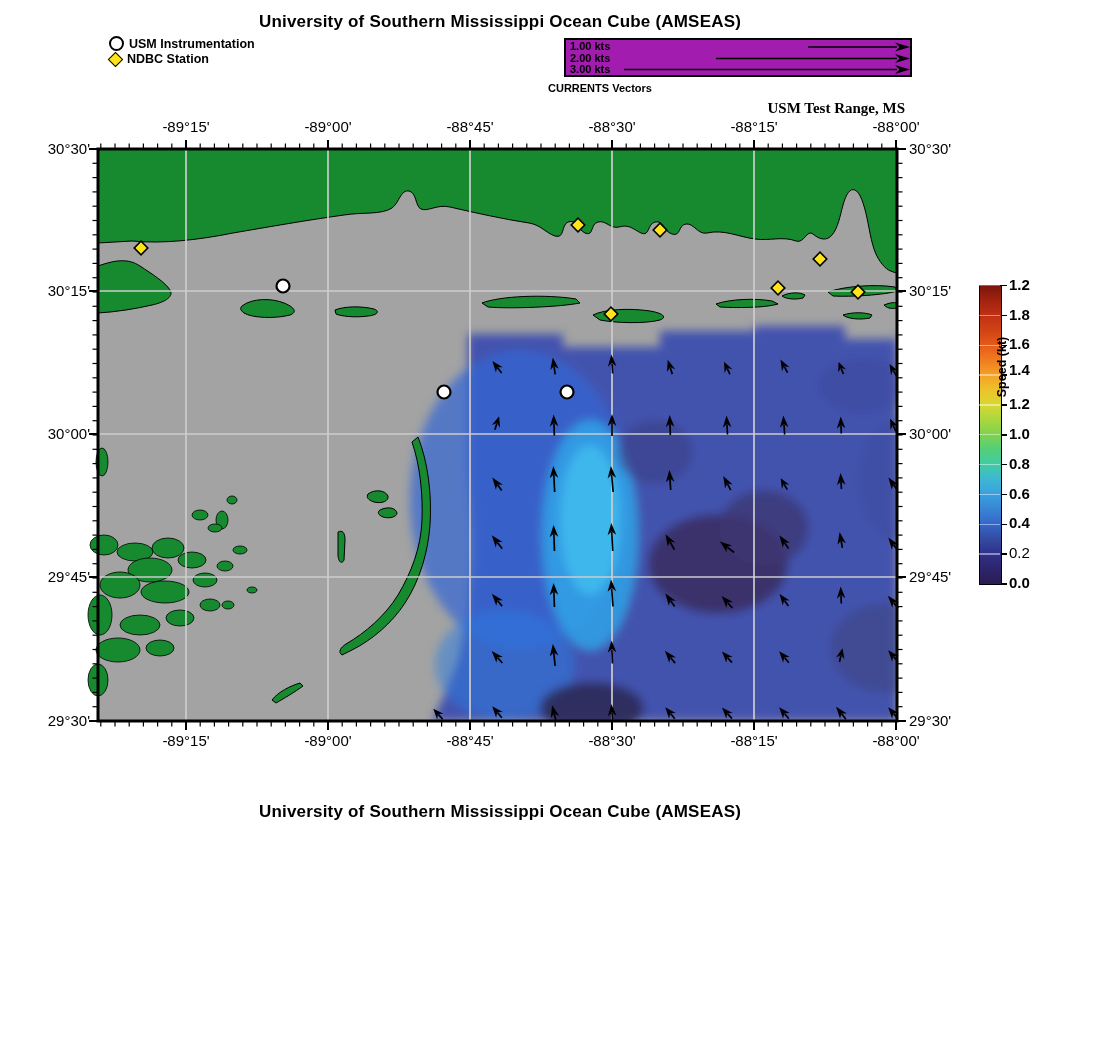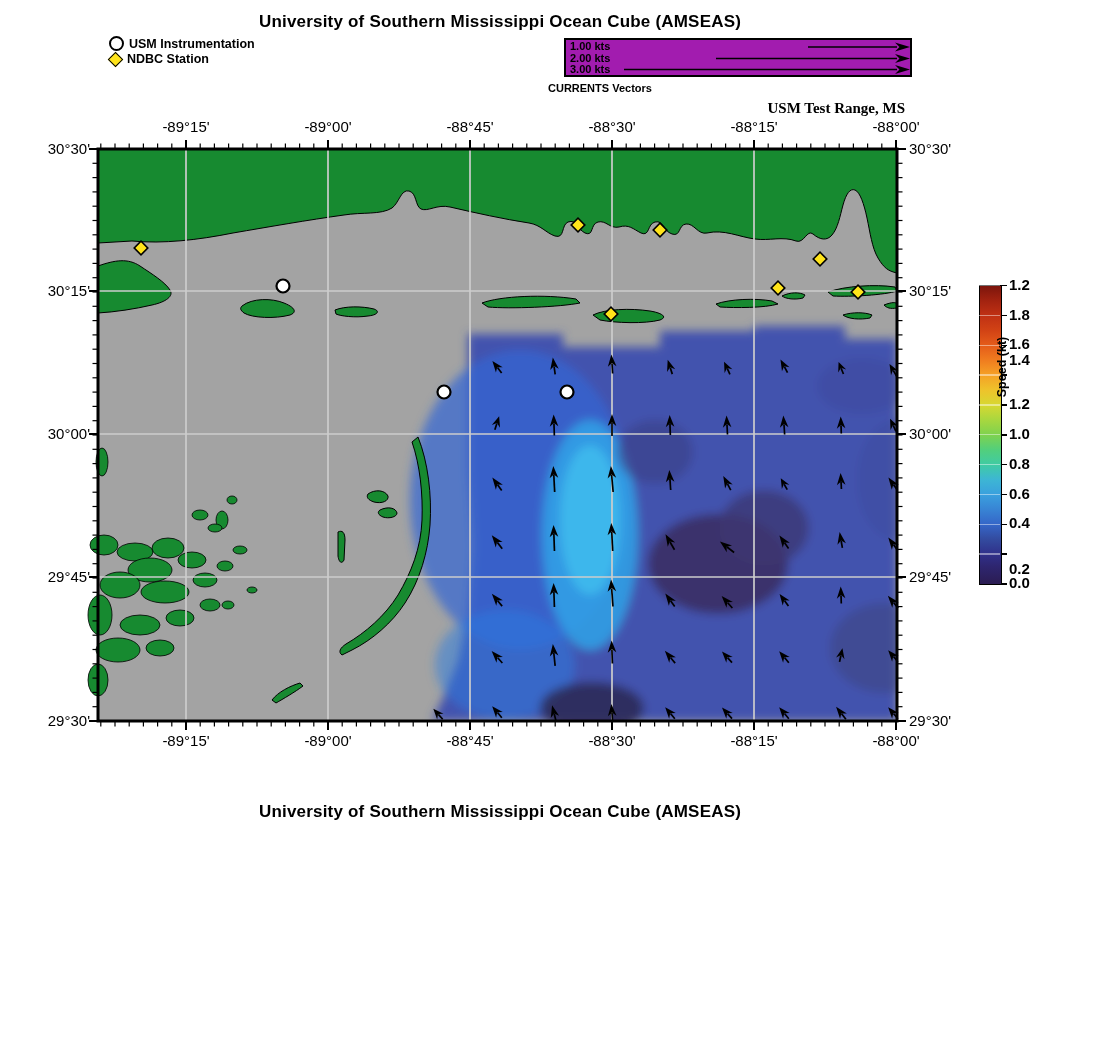--- a/index.html
+++ b/index.html
@@ -650,23 +650,23 @@
     <span class="axlab" style="left: 909px; top: 142px; width: 60px;">30°30'</span>
     <span class="axlab" style="left: 28px; top: 284px; width: 62px; text-align: right;">30°15'</span>
     <span class="axlab" style="left: 909px; top: 284px; width: 60px;">30°15'</span>
     <span class="axlab" style="left: 28px; top: 427px; width: 62px; text-align: right;">30°00'</span>
     <span class="axlab" style="left: 909px; top: 427px; width: 60px;">30°00'</span>
     <span class="axlab" style="left: 28px; top: 570px; width: 62px; text-align: right;">29°45'</span>
     <span class="axlab" style="left: 909px; top: 570px; width: 60px;">29°45'</span>
     <span class="axlab" style="left: 28px; top: 714px; width: 62px; text-align: right;">29°30'</span>
     <span class="axlab" style="left: 909px; top: 714px; width: 60px;">29°30'</span>
     <span class="axlab" style="left: 1009px; top: 576px; width: 30px; font-weight: 600;">0.0</span>
-    <span class="axlab" style="left: 1009px; top: 546.17px; width: 30px; font-weight: 700; margin-top: 16px;">0.2</span>
+    <span class="axlab" style="left: 1009px; top: 546.17px; width: 30px; font-weight: 400;">0.2</span>
     <span class="axlab" style="left: 1009px; top: 516.34px; width: 30px; font-weight: 700;">0.4</span>
     <span class="axlab" style="left: 1009px; top: 486.51px; width: 30px; font-weight: 600;">0.6</span>
     <span class="axlab" style="left: 1009px; top: 456.68px; width: 30px; font-weight: 600;">0.8</span>
     <span class="axlab" style="left: 1009px; top: 426.85px; width: 30px; font-weight: 600;">1.0</span>
     <span class="axlab" style="left: 1009px; top: 397.02px; width: 30px; font-weight: 600;">1.2</span>
-    <span class="axlab" style="left: 1009px; top: 353px; width: 30px; font-weight: 600;">1.4</span>
+    <span class="axlab" style="left: 1009px; top: 363px; width: 30px; font-weight: 600;">1.4</span>
     <span class="axlab" style="left: 1009px; top: 337.36px; width: 30px; font-weight: 600;">1.6</span>
     <span class="axlab" style="left: 1009px; top: 307.53px; width: 30px; font-weight: 600;">1.8</span>
     <span class="axlab" style="left: 1009px; top: 277.7px; width: 30px; font-weight: 600;">1.2</span>
   </div>
 
 </body></html>

